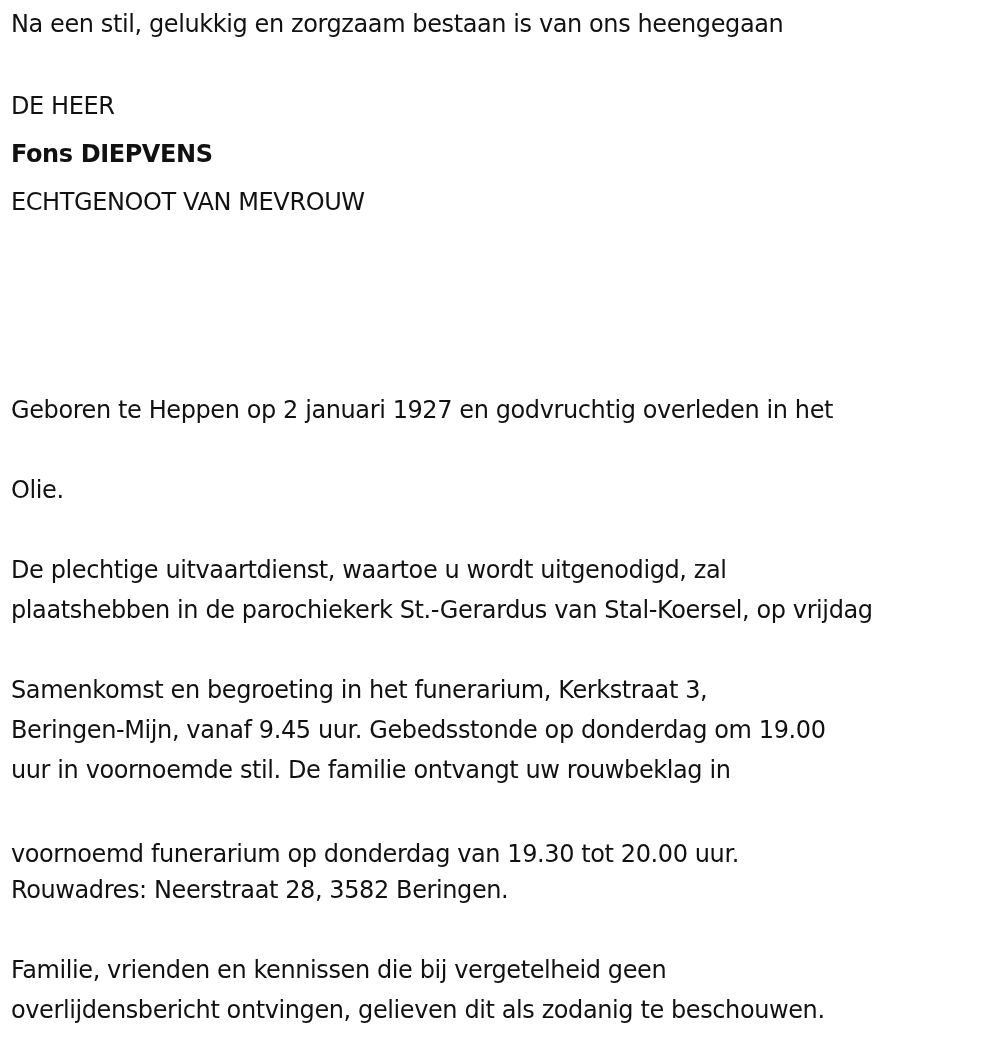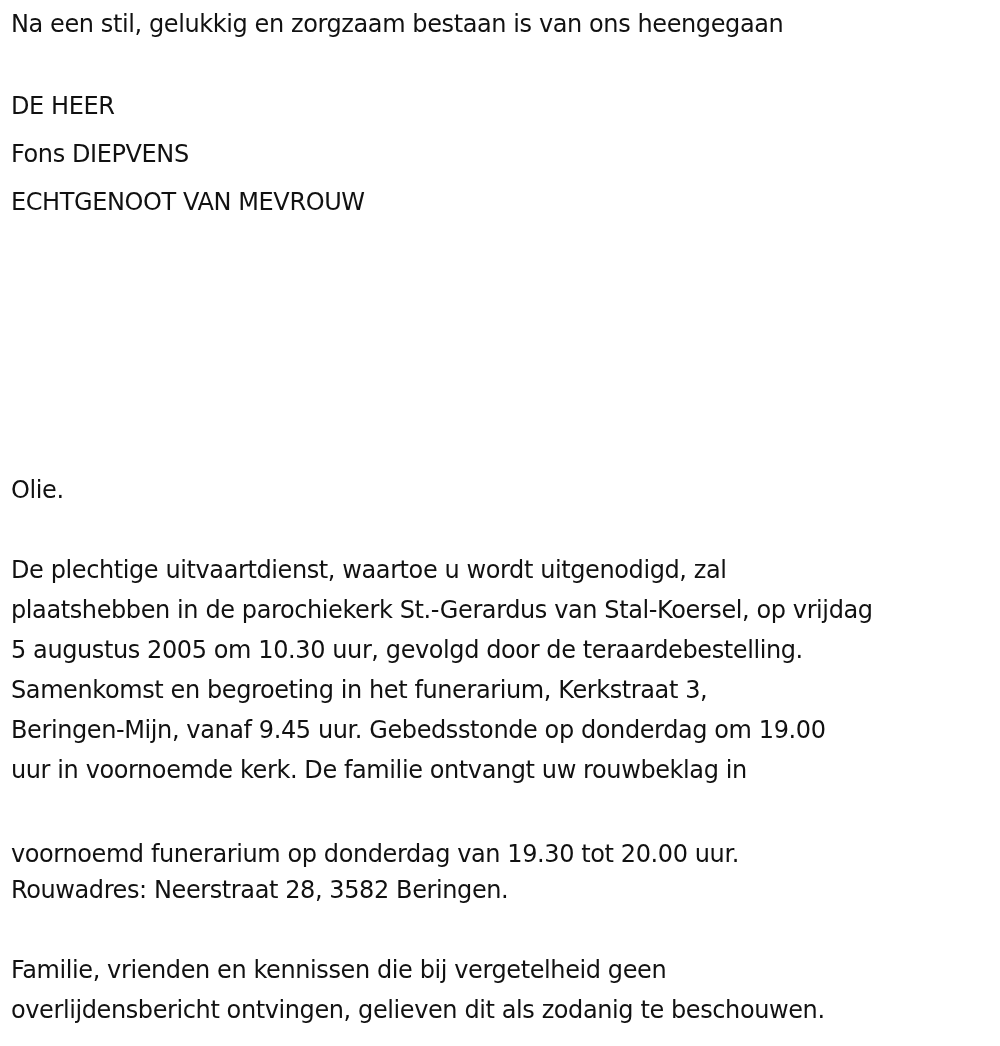--- a/index.html
+++ b/index.html
@@ -20,40 +20,40 @@
       position: relative;
       width: 1000px;
       height: 1046px;
     }
     .line {
       position: absolute;
       left: 11px;
       white-space: nowrap;
       line-height: 28px;
     }
-    .bold { font-weight: normal; }
+    .bold { font-weight: bold; }
   </style>
 </head>
 <body>
 
 <div class="page">
   <div class="line" style="top:10px">Na een stil, gelukkig en zorgzaam bestaan is van ons heengegaan</div>
 
   <div class="line" style="top:92px">DE HEER</div>
   <div class="line bold" style="top:140px">Fons DIEPVENS</div>
   <div class="line" style="top:188px">ECHTGENOOT VAN MEVROUW</div>
 
 
+  <div class="line" style="top:396px">Geboren te Heppen op 2 januari 1927 en godvruchtig overleden in het</div>
   <div class="line" style="top:476px">Olie.</div>
 
   <div class="line" style="top:556px">De plechtige uitvaartdienst, waartoe u wordt uitgenodigd, zal</div>
   <div class="line" style="top:596px">plaatshebben in de parochiekerk St.-Gerardus van Stal-Koersel, op vrijdag</div>
-  <div class="line" style="top:636px">5 augustus 2005 om 10.30 uur, gevolgd door de teraardebestelling.</div>
   <div class="line" style="top:676px">Samenkomst en begroeting in het funerarium, Kerkstraat 3,</div>
   <div class="line" style="top:716px">Beringen-Mijn, vanaf 9.45 uur. Gebedsstonde op donderdag om 19.00</div>
-  <div class="line" style="top:756px">uur in voornoemde kerk. De familie ontvangt uw rouwbeklag in</div>
+  <div class="line" style="top:756px">uur in voornoemde stil. De familie ontvangt uw rouwbeklag in</div>
   <div class="line" style="top:840px">voornoemd funerarium op donderdag van 19.30 tot 20.00 uur.</div>
 
   <div class="line" style="top:876px">Rouwadres: Neerstraat 28, 3582 Beringen.</div>
 
   <div class="line" style="top:956px">Familie, vrienden en kennissen die bij vergetelheid geen</div>
   <div class="line" style="top:996px">overlijdensbericht ontvingen, gelieven dit als zodanig te beschouwen.</div>
 </div>
 
 </body></html>

